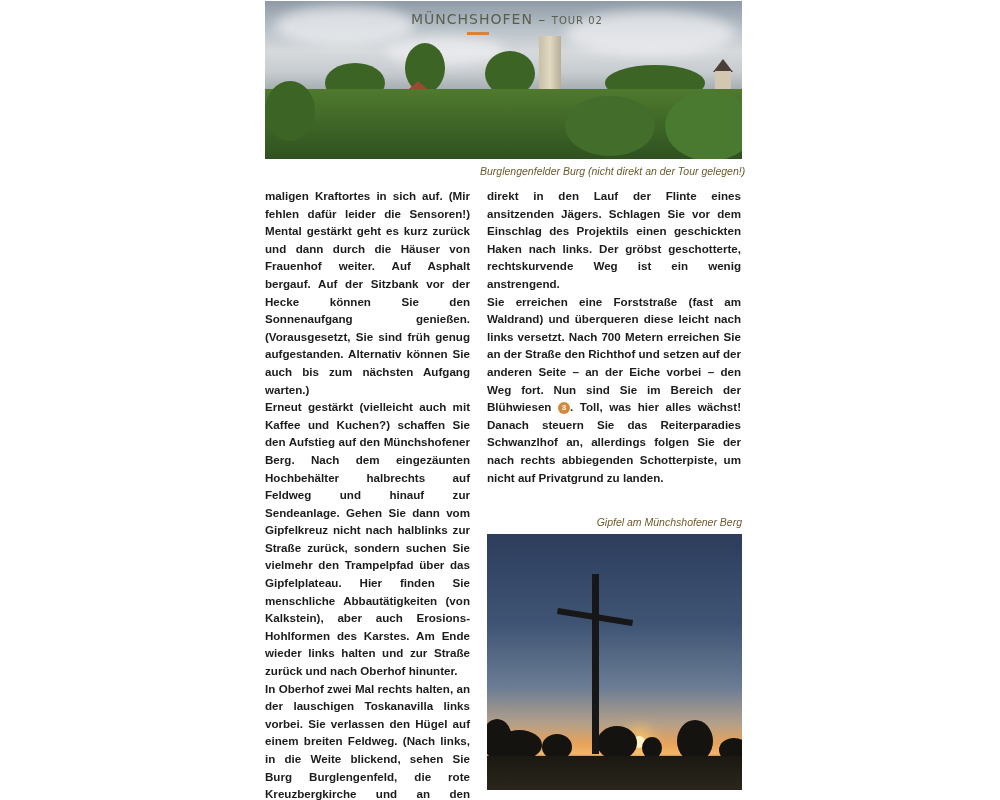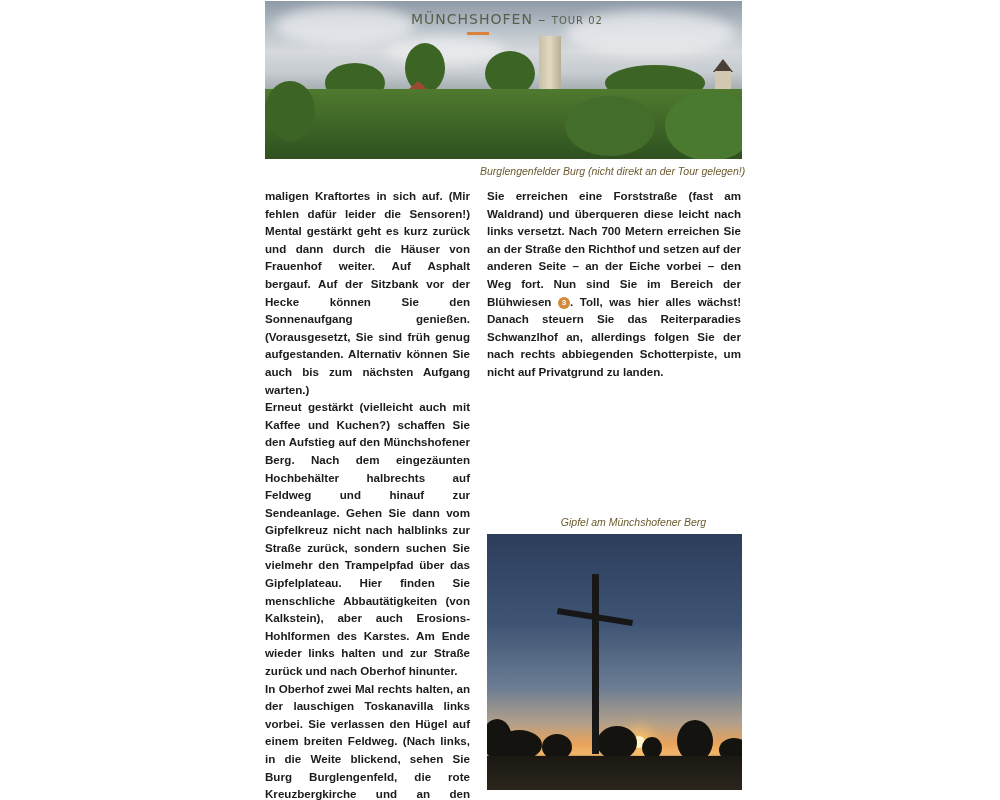--- a/index.html
+++ b/index.html
@@ -15,21 +15,21 @@
   .hero .tower{position:absolute;left:274px;top:35px;width:22px;height:66px;background:linear-gradient(90deg,#c8bfa6,#e0d8c2,#b8ae94);}
   .hero .tower2{position:absolute;left:450px;top:70px;width:16px;height:34px;background:#d2c8b2;}
   .hero .roof2{position:absolute;left:448px;top:58px;width:0;height:0;border-left:10px solid transparent;border-right:10px solid transparent;border-bottom:13px solid #4a4038;}
   .hero .house{position:absolute;left:140px;top:92px;width:26px;height:28px;background:#e2dccc;}
   .hero .roof{position:absolute;left:137px;top:80px;width:0;height:0;border-left:16px solid transparent;border-right:16px solid transparent;border-bottom:14px solid #9a4a30;}
   .hero .tree{position:absolute;border-radius:50%;background:#3c6425;}
   .hero-title{position:absolute;left:146px;top:10px;font-family:"DejaVu Sans",sans-serif;font-size:14px;letter-spacing:1px;color:#5a5e4c;white-space:nowrap;}
   .hero-title .sub{font-size:10px;letter-spacing:1px;}
   .hero-rule{position:absolute;left:202px;top:31px;width:22px;height:3px;background:#d9823a;}
 
-  .caption{position:absolute;font-style:italic;font-size:10.5px;color:#6b5a2e;white-space:nowrap;text-align:center;}
+  .caption{position:absolute;font-style:italic;font-size:10.5px;color:#6b5a2e;white-space:nowrap;text-align:right;}
 
   .col{position:absolute;font-size:11.6px;line-height:17.6px;color:#1c1c1c;text-align:justify;}
   .col p{margin:0;font-weight:bold;}
   .badge{display:inline-block;width:12px;height:12px;border-radius:50%;background:#d48a3c;color:#fff;font-size:8px;line-height:12px;text-align:center;vertical-align:middle;}
 
   
   .photo2{position:absolute;left:487px;top:534px;width:255px;height:256px;overflow:hidden;
     background:linear-gradient(180deg,#2d3d5c 0%,#3f5474 35%,#6b7d94 60%,#b3a08a 74%,#e8a35a 82%,#f2b66a 86%,#2a2418 89%,#1e1c14 100%);}
   .photo2 .cross-v{position:absolute;left:105px;top:40px;width:7px;height:180px;background:#171718;}
   .photo2 .cross-h{position:absolute;left:70px;top:80px;width:76px;height:6px;background:#171718;transform:rotate(9deg);transform-origin:center;}
@@ -69,24 +69,25 @@
 
   <div class="caption" style="left:480px;top:165px;width:252px;">Burglengenfelder Burg (nicht direkt an der Tour gelegen!)</div>
 
   <div class="col" style="left:265px;top:187px;width:205px;">
     <p>maligen Kraftortes in sich auf. (Mir fehlen dafür leider die Sensoren!) Mental gestärkt geht es kurz zurück und dann durch die Häuser von Frauenhof weiter. Auf Asphalt bergauf. Auf der Sitzbank vor der Hecke können Sie den Sonnenaufgang genießen. (Vorausgesetzt, Sie sind früh genug aufgestanden. Alternativ können Sie auch bis zum nächsten Aufgang warten.)</p>
     <p>Erneut gestärkt (vielleicht auch mit Kaffee und Kuchen?) schaffen Sie den Aufstieg auf den Münchshofener Berg. Nach dem eingezäunten Hochbehälter halbrechts auf Feldweg und hinauf zur Sendeanlage. Gehen Sie dann vom Gipfelkreuz nicht nach halblinks zur Straße zurück, sondern suchen Sie vielmehr den Trampelpfad über das Gipfelplateau. Hier finden Sie menschliche Abbautätigkeiten (von Kalkstein), aber auch Erosions-Hohlformen des Karstes. Am Ende wieder links halten und zur Straße zurück und nach Oberhof hinunter.</p>
     <p><span>In Oberhof zwei Mal rechts halten, an der lauschigen Toskanavilla links vorbei. Sie verlassen den Hügel auf einem breiten Feldweg. (Nach links, in die Weite blickend, sehen Sie Burg Burglengenfeld, die rote Kreuzbergkirche und an den Anlagen des Kalkwerks rechts vorbei die Burgruine Kallmünz im Naabtal.) Unten angekommen überqueren Sie die Sternkreuzung geradeaus. 150 Meter weiter zweigt nach links ein Weg ab </span></p>
   </div>
 
   <div class="col" style="left:487px;top:187px;width:254px;">
+    <p>direkt in den Lauf der Flinte eines ansitzenden Jägers. Schlagen Sie vor dem Einschlag des Projektils einen geschickten Haken nach links. Der gröbst geschotterte, rechtskurvende Weg ist ein wenig anstrengend.</p>
     <p><span>Sie erreichen eine Forststraße (fast am Waldrand) und überqueren diese leicht nach links versetzt. Nach 700 Metern erreichen Sie an der Straße den Richthof und setzen auf der anderen Seite – an der Eiche vorbei – den Weg fort. Nun sind Sie im Bereich der Blühwiesen </span><span class="badge">3</span><span>. Toll, was hier alles wächst! Danach steuern Sie das Reiterparadies Schwanzlhof an, allerdings folgen Sie der nach rechts abbiegenden Schotterpiste, um nicht auf Privatgrund zu landen.</span></p>
   </div>
 
-  <div class="caption" style="left:506px;top:516px;width:255px;">Gipfel am Münchshofener Berg</div>
+  <div class="caption" style="left:487px;top:516px;width:255px;">Gipfel am Münchshofener Berg</div>
 
   <div class="photo2">
     <div class="sun"></div>
     <div class="bush" style="left:-5px;top:185px;width:30px;height:40px;"></div>
     <div class="bush" style="left:10px;top:196px;width:45px;height:30px;"></div>
     <div class="bush" style="left:55px;top:200px;width:30px;height:26px;"></div>
     <div class="bush" style="left:110px;top:192px;width:40px;height:34px;"></div>
     <div class="bush" style="left:155px;top:203px;width:20px;height:22px;"></div>
     <div class="bush" style="left:190px;top:186px;width:36px;height:42px;"></div>
     <div class="bush" style="left:232px;top:204px;width:30px;height:24px;"></div>

